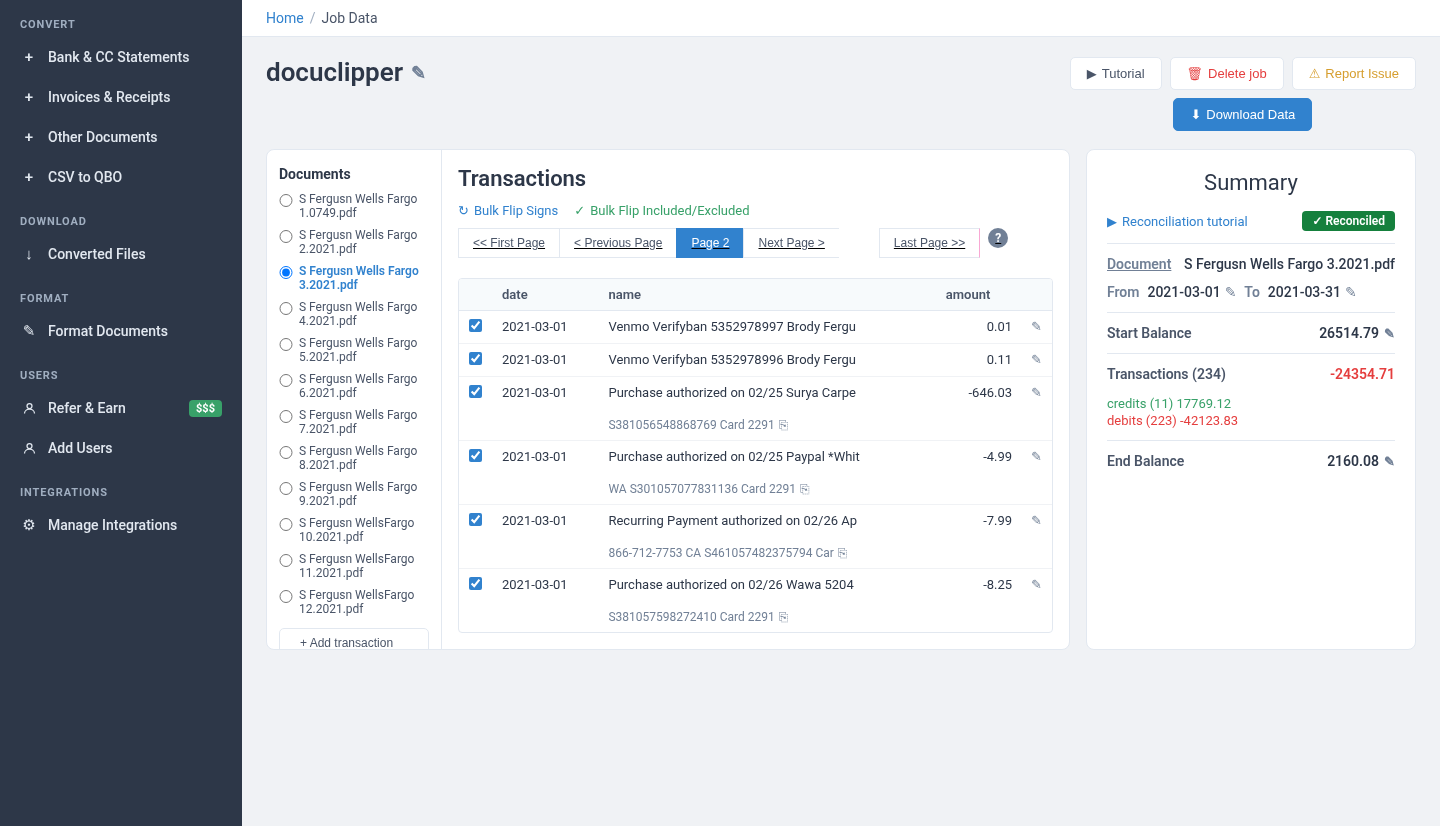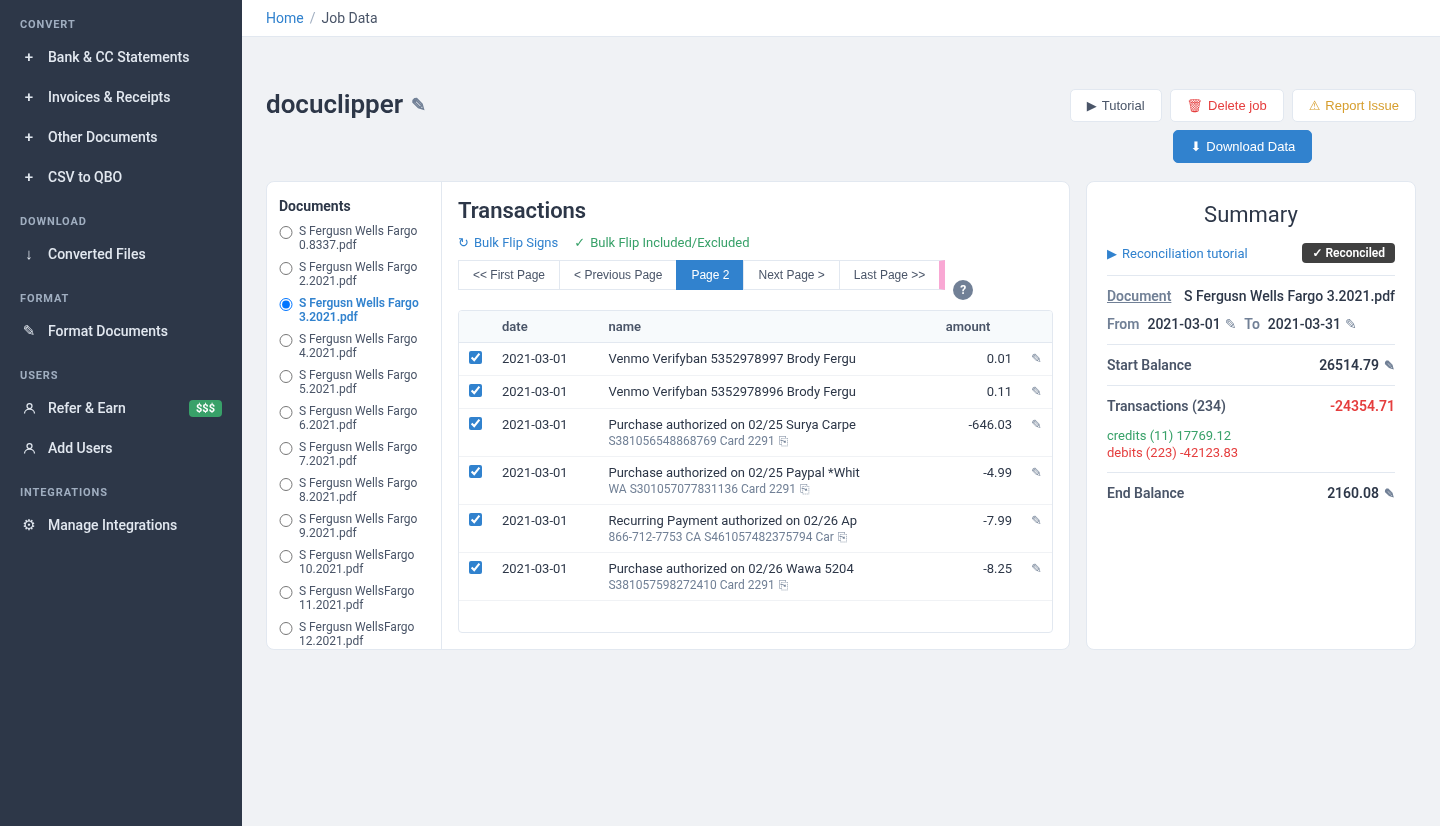--- a/index.html
+++ b/index.html
@@ -88,21 +88,20 @@
       padding: 20px 24px;
       overflow: hidden;
     }
 
     
     #page-header {
       display: flex;
       align-items: flex-start;
       justify-content: space-between;
       margin-bottom: 18px;
-      margin-top: 32px;
     }
     .page-title {
       font-size: 26px;
       font-weight: 600;
       color: #2d3748;
       display: flex;
       align-items: center;
       gap: 8px;
     }
     .edit-icon { font-size: 18px; color: #718096; cursor: pointer; }
@@ -226,21 +225,21 @@
     }
     .page-btn {
       padding: 7px 14px;
       border: 1px solid #e2e8f0;
       background: #fff;
       color: #4a5568;
       font-size: 12px;
       cursor: pointer;
       border-right: none;
     }
-    .page-btn:last-child { border-right: 6px solid #f9a8d4; }
+    .page-btn:last-child { border-right: 1px solid #f9a8d4; margin-left: 40px; }
     .page-btn.active { background: #3182ce; color: #fff; border-color: #3182ce; }
     .help-icon {
       margin-left: 8px;
       width: 20px;
       height: 20px;
       background: #718096;
       border-radius: 50%;
       color: #fff;
       display: flex;
       align-items: center;
@@ -276,21 +275,21 @@
       padding: 8px 10px;
       font-size: 13px;
       color: #2d3748;
       border-bottom: 1px solid #f0f2f5;
       vertical-align: top;
     }
     .checkbox-cell { width: 30px; text-align: center; }
     .checkbox-cell input { cursor: pointer; accent-color: #3182ce; }
     .amount-cell { text-align: right; white-space: nowrap; display: flex; align-items: center; justify-content: flex-end; gap: 19px; }
     .edit-btn { color: #718096; cursor: pointer; font-size: 13px; }
-    .name-secondary { color: #718096; font-size: 12px; margin-top: 2px; }
+    .name-secondary { color: #718096; font-size: 12px; margin-top: 18px; }
 
     
     #summary-panel {
       width: 330px;
       min-width: 330px;
       background: #fff;
       border-radius: 8px;
       border: 1px solid #e2e8f0;
       padding: 20px;
       display: flex;
@@ -312,21 +311,21 @@
     }
     .reconciliation-link {
       display: flex;
       align-items: center;
       gap: 5px;
       color: #3182ce;
       font-size: 13px;
       cursor: pointer;
     }
     .reconciled-badge {
-      background: #404040;
+      background: #15803d;
       color: #fff;
       font-size: 12px;
       padding: 3px 10px;
       border-radius: 4px;
       font-weight: 600;
       display: flex;
       align-items: center;
       gap: 4px;
     }
     .summary-divider { border: none; border-top: 1px solid #e2e8f0; }
@@ -455,21 +454,21 @@
 
     <div id="panel">
 
       <div id="left-panel">
 
         <div id="doc-list">
           <div class="doc-list-title">Documents</div>
 
           <div class="doc-item">
             <input type="radio" name="doc" style="">
-            <span>S Fergusn Wells Fargo 0.8337.pdf</span>
+            <span>S Fergusn Wells Fargo 1.0749.pdf</span>
           </div>
           <div class="doc-item">
             <input type="radio" name="doc" style="">
             <span>S Fergusn Wells Fargo 2.2021.pdf</span>
           </div>
           <div class="doc-item active">
             <input type="radio" name="doc" checked="" style="">
             <span>S Fergusn Wells Fargo 3.2021.pdf</span>
           </div>
           <div class="doc-item">
@@ -519,21 +518,21 @@
             <span class="action-link">
               <span>↻</span>
               <span>Bulk Flip Signs</span>
             </span>
             <span class="action-link action-link-checked">
               <span>✓</span>
               <span>Bulk Flip Included/Excluded</span>
             </span>
           </div>
 
-          <div style="display:flex; align-items:flex-end; margin-bottom:10px;">
+          <div style="display:flex; align-items:flex-start; margin-bottom:10px;text-decoration:underline;">
             <div class="pagination">
               <button class="page-btn">&lt;&lt; First Page</button>
               <button class="page-btn">&lt; Previous Page</button>
               <button class="page-btn active">Page 2</button>
               <button class="page-btn">Next Page &gt;</button>
               <button class="page-btn">Last Page &gt;&gt;</button>
             </div>
             <div class="help-icon">?</div>
           </div>
 

